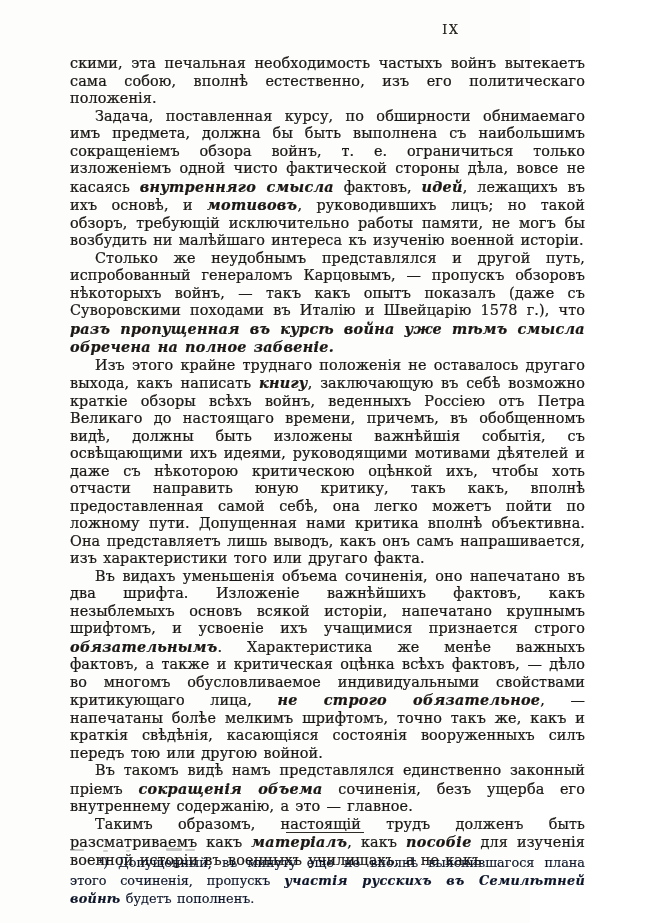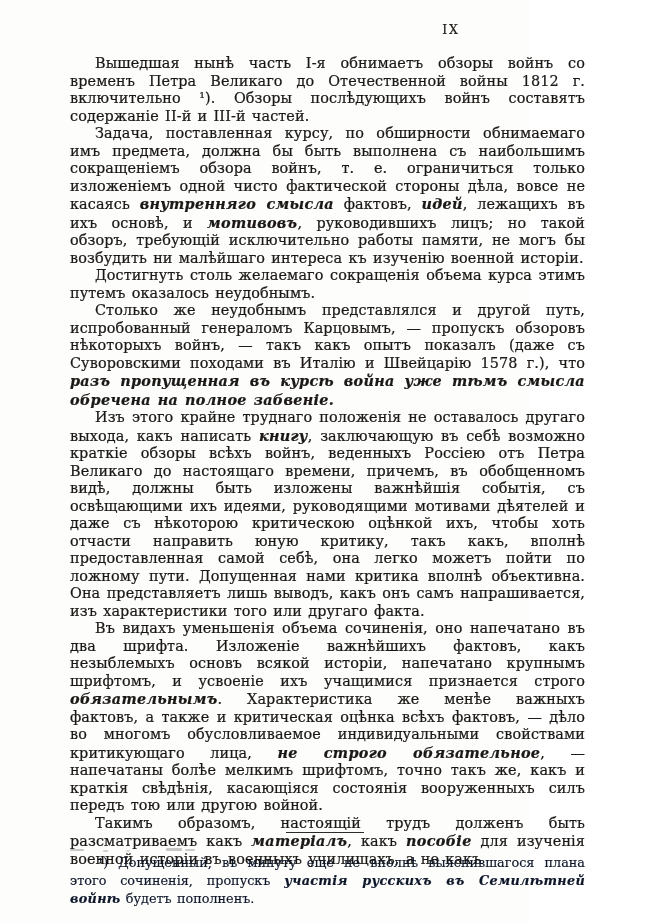--- a/index.html
+++ b/index.html
@@ -42,26 +42,26 @@
   .footnote .para{text-indent:28px;}
 </style>
 </head>
 <body>
 
 <div class="page">
 
   <div class="folio">IX</div>
 
   <div class="text-block">
-    <p class="para"><span>Вышедшая нынѣ часть I-я обнимаетъ обзоры войнъ со временъ Петра Великаго до Отечественной войны 1812 г. включительно ¹). Обзоры послѣдующихъ войнъ составятъ содержаніе II-й и III-й частей.</span></p>
+    <p class="para first"><span>скими, эта печальная необходимость частыхъ войнъ вытекаетъ сама собою, вполнѣ естественно, изъ его политическаго положенія.</span></p>
     <p class="para"><span>Задача, поставленная курсу, по обширности обнимаемаго имъ предмета, должна бы быть выполнена съ наибольшимъ сокращеніемъ обзора войнъ, т. е. ограничиться только изложеніемъ одной чисто фактической стороны дѣла, вовсе не касаясь </span><span class="it">внутренняго смысла</span><span> фактовъ, </span><span class="it">идей</span><span>, лежащихъ въ ихъ основѣ, и </span><span class="it">мотивовъ</span><span>, руководившихъ лицъ; но такой обзоръ, требующій исключительно работы памяти, не могъ бы возбудить ни малѣйшаго интереса къ изученію военной исторіи.</span></p>
-    <p class="para"><span>Достигнуть столь желаемаго сокращенія объема курса этимъ путемъ оказалось неудобнымъ.</span></p>
     <p class="para"><span>Столько же неудобнымъ представлялся и другой путь, испробованный генераломъ Карцовымъ, — пропускъ обзоровъ нѣкоторыхъ войнъ, — такъ какъ опытъ показалъ (даже съ Суворовскими походами въ Италію и Швейцарію 1578 г.), что </span><span class="it">разъ пропущенная въ курсѣ война уже тѣмъ смысла обречена на полное забвеніе.</span></p>
     <p class="para"><span>Изъ этого крайне труднаго положенія не оставалось другаго выхода, какъ написать </span><span class="it">книгу</span><span>, заключающую въ себѣ возможно краткіе обзоры всѣхъ войнъ, веденныхъ Россіею отъ Петра Великаго до настоящаго времени, причемъ, въ обобщенномъ видѣ, должны быть изложены важнѣйшія событія, съ освѣщающими ихъ идеями, руководящими мотивами дѣятелей и даже съ нѣкоторою критическою оцѣнкой ихъ, чтобы хоть отчасти направить юную критику, такъ какъ, вполнѣ предоставленная самой себѣ, она легко можетъ пойти по ложному пути. Допущенная нами критика вполнѣ объективна. Она представляетъ лишь выводъ, какъ онъ самъ напрашивается, изъ характеристики того или другаго факта.</span></p>
     <p class="para"><span>Въ видахъ уменьшенія объема сочиненія, оно напечатано въ два шрифта. Изложеніе важнѣйшихъ фактовъ, какъ незыблемыхъ основъ всякой исторіи, напечатано крупнымъ шрифтомъ, и усвоеніе ихъ учащимися признается строго </span><span class="it">обязательнымъ</span><span>. Характеристика же менѣе важныхъ фактовъ, а также и критическая оцѣнка всѣхъ фактовъ, — дѣло во многомъ обусловливаемое индивидуальными свойствами критикующаго лица, </span><span class="it">не строго обязательное</span><span>, — напечатаны болѣе мелкимъ шрифтомъ, точно такъ же, какъ и краткія свѣдѣнія, касающіяся состоянія вооруженныхъ силъ передъ тою или другою войной.</span></p>
+    <p class="para"><span>Въ такомъ видѣ намъ представлялся единственно законный пріемъ </span><span class="it">сокращенія объема</span><span> сочиненія, безъ ущерба его внутреннему содержанію, а это — главное.</span></p>
     <p class="para"><span>Такимъ образомъ, настоящій трудъ долженъ быть разсматриваемъ какъ </span><span class="it">матеріалъ</span><span>, какъ </span><span class="it">пособіе</span><span> для изученія военной исторіи въ военныхъ училищахъ, а не какъ </span></p>
   </div>
 
   <div class="divider"></div>
 
   <div class="smudge">
     <span class="m1"></span>
     <span class="m2"></span>
     <span class="m3"></span>
     <span class="m4"></span>

